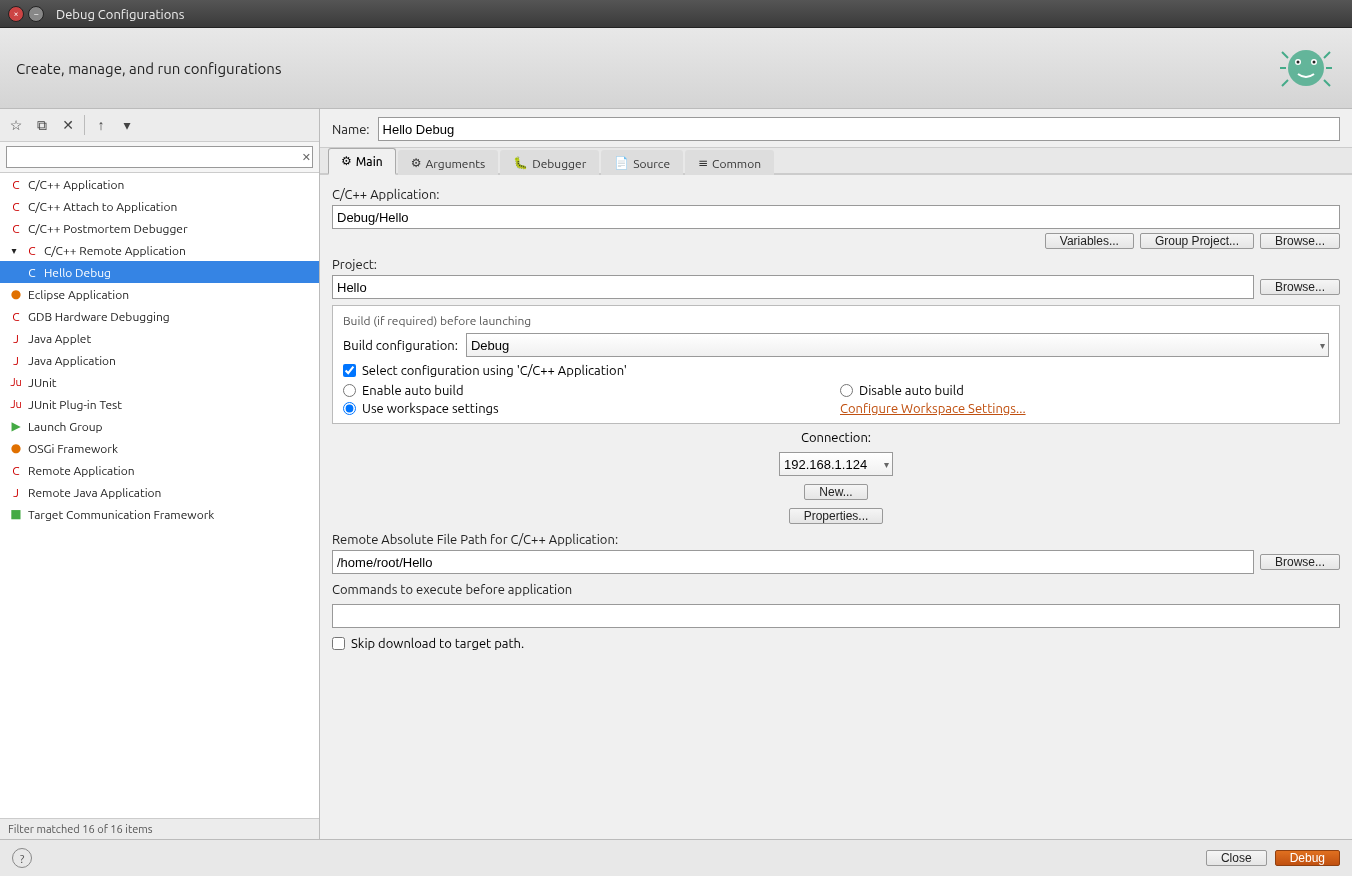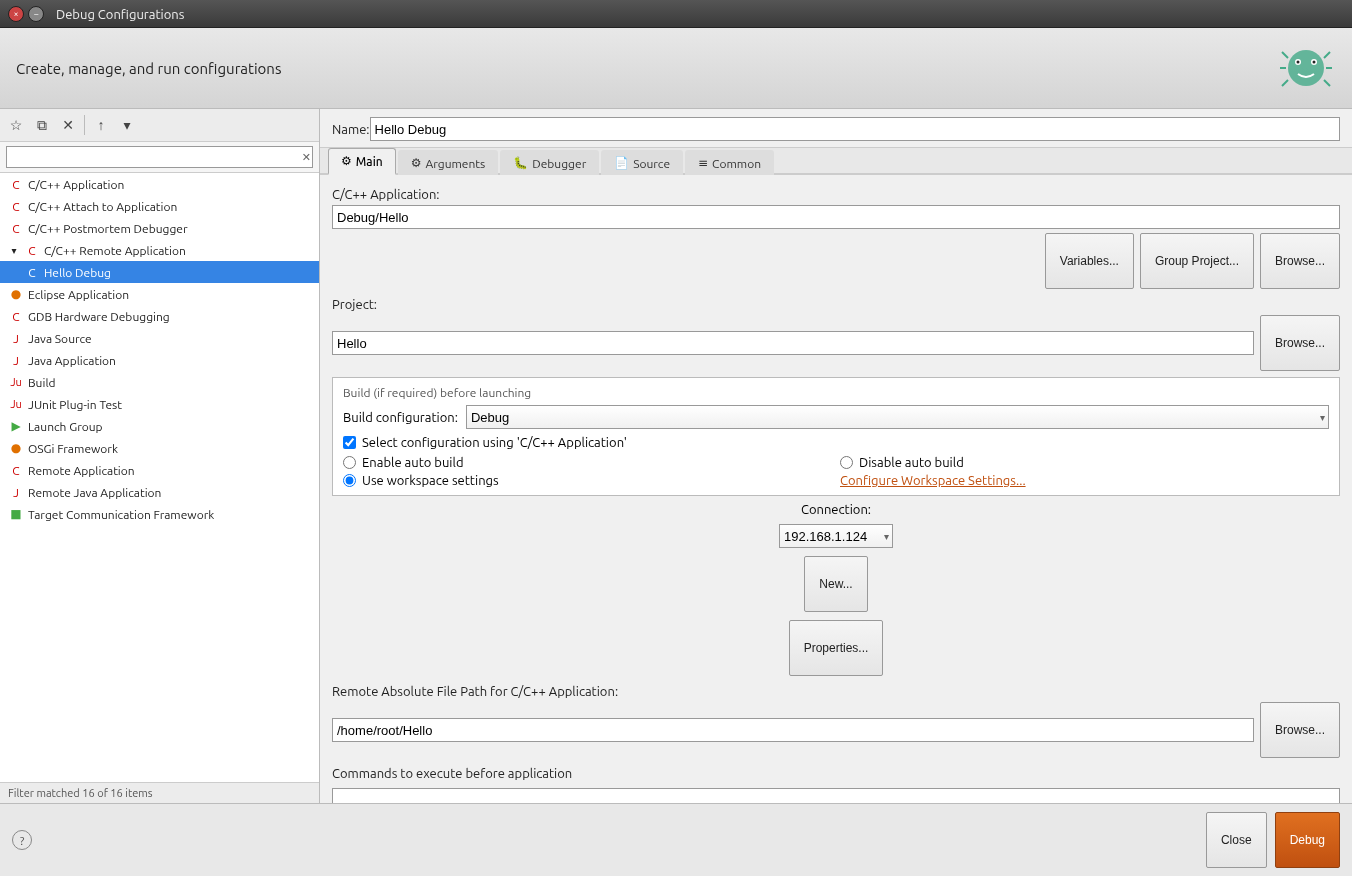--- a/index.html
+++ b/index.html
@@ -157,20 +157,21 @@
       flex: 1;
       display: flex;
       flex-direction: column;
       background: #f0f0f0;
       overflow: hidden;
     }
     .name-row {
       display: flex;
       align-items: center;
       padding: 8px 12px 6px 12px;
+      gap: 8px;
       border-bottom: 1px solid #ccc;
     }
     .name-label { font-size: 13px; color: #222; }
     .name-input {
       flex: 1;
       height: 24px;
       border: 1px solid #999;
       background: #fff;
       padding: 0 4px;
       font-size: 13px;
@@ -227,21 +228,21 @@
       font-size: 13px;
       outline: none;
     }
     .button-row {
       display: flex;
       justify-content: flex-end;
       gap: 6px;
       margin-top: 4px;
     }
     .btn {
-      padding: 20px 14px;
+      padding: 0 14px;
       border: 1px solid #999;
       background: linear-gradient(to bottom, #f5f5f5, #e5e5e5);
       cursor: pointer;
       font-size: 12px;
       border-radius: 2px;
       color: #222;
     }
     .btn.primary {
       background: linear-gradient(to bottom, #e07020, #c05010);
       color: #fff;
@@ -420,29 +421,29 @@
         <div class="tree-item">
           <span class="tree-icon" style="color:#e07000">●</span>
           <span>Eclipse Application</span>
         </div>
         <div class="tree-item">
           <span class="tree-icon" style="color:#c00">C</span>
           <span>GDB Hardware Debugging</span>
         </div>
         <div class="tree-item">
           <span class="tree-icon" style="color:#c00">J</span>
-          <span>Java Source</span>
+          <span>Java Applet</span>
         </div>
         <div class="tree-item">
           <span class="tree-icon" style="color:#c00">J</span>
           <span>Java Application</span>
         </div>
         <div class="tree-item">
           <span class="tree-icon" style="color:#c00; font-size:11px">Ju</span>
-          <span>Build</span>
+          <span>JUnit</span>
         </div>
         <div class="tree-item">
           <span class="tree-icon" style="color:#c00; font-size:11px">Ju</span>
           <span>JUnit Plug-in Test</span>
         </div>
         <div class="tree-item">
           <span class="tree-icon" style="color:#4a4">▶</span>
           <span>Launch Group</span>
         </div>
         <div class="tree-item">

